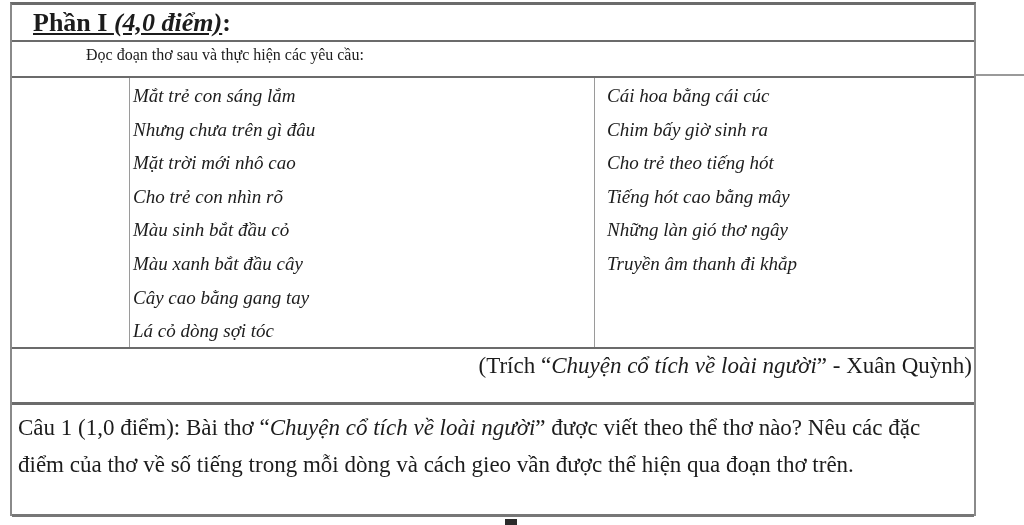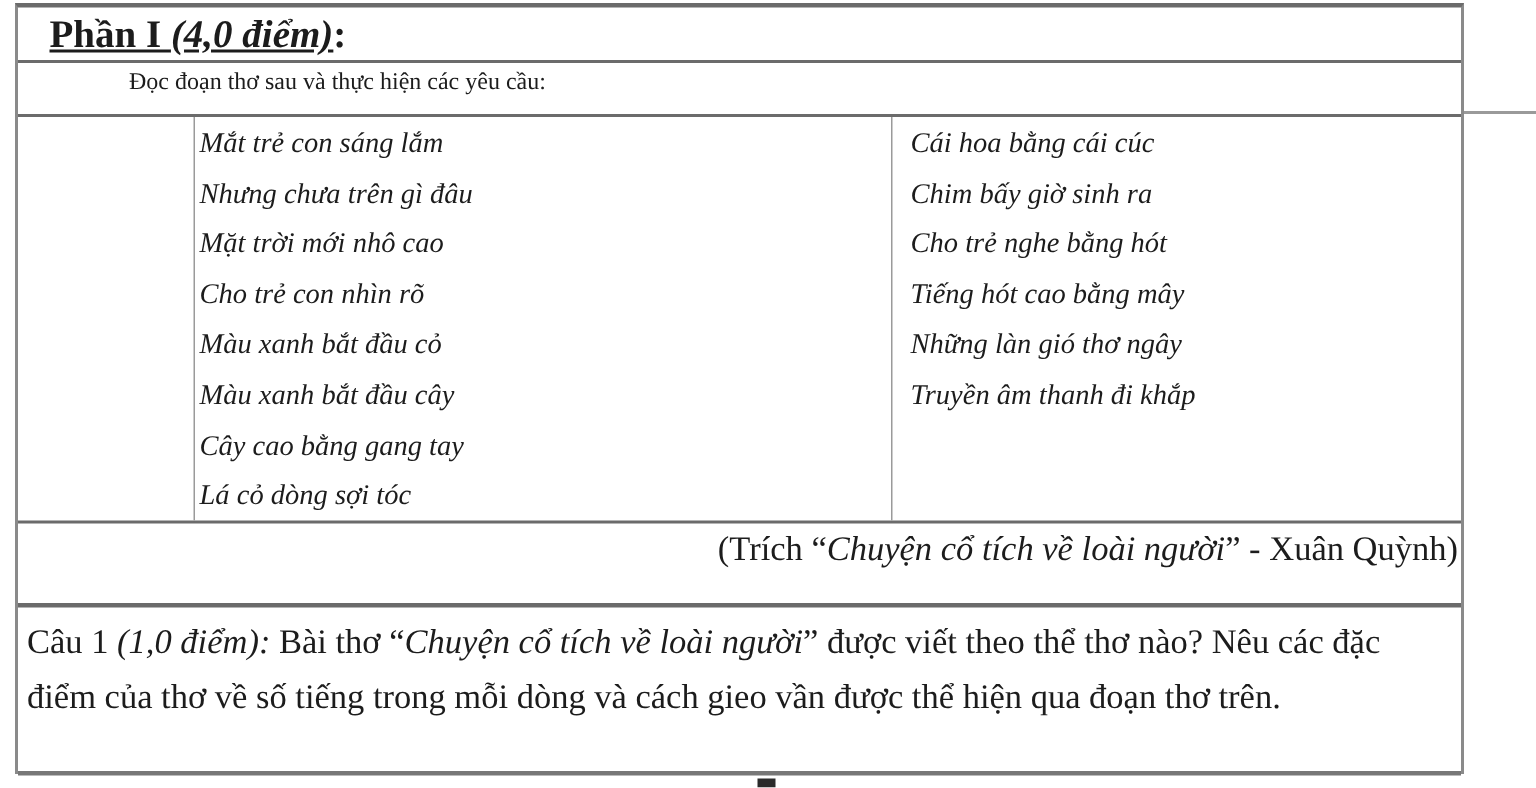--- a/index.html
+++ b/index.html
@@ -70,21 +70,21 @@
     white-space: nowrap;
   }
   .row-citation .cite-title { font-style: italic; }
   .row-question {
     height: 112px;
     border-bottom: 3px solid #777777;
     font-size: 23px;
     line-height: 37.4px;
     padding: 4px 8px 0 6px;
   }
-  .row-question .q-points { font-style: italic; }
+  .row-question .q-points { }
   .row-question .q-title { font-style: italic; }
   .margin-line {
     position: absolute;
     left: 976px; top: 74px;
     width: 48px; height: 2px;
     background: #9a9a9a;
   }
   .bottom-tick {
     position: absolute;
     left: 505px; top: 519px;
@@ -105,29 +105,29 @@
     <span>Đọc đoạn thơ sau và thực hiện các yêu cầu:</span>
   </div>
 
   <div class="row row-poem">
     <div class="poem-cell-spacer"></div>
     <div class="poem-col poem-col-left">
       <div>Mắt trẻ con sáng lắm</div>
       <div>Nhưng chưa trên gì đâu</div>
       <div>Mặt trời mới nhô cao</div>
       <div>Cho trẻ con nhìn rõ</div>
-      <div>Màu xanh bắt đầu cỏ</div>
+      <div>Màu sinh bắt đầu cỏ</div>
       <div>Màu xanh bắt đầu cây</div>
       <div>Cây cao bằng gang tay</div>
       <div>Lá cỏ dòng sợi tóc</div>
     </div>
     <div class="poem-col poem-col-right">
       <div>Cái hoa bằng cái cúc</div>
       <div>Chim bấy giờ sinh ra</div>
-      <div>Cho trẻ nghe bằng hót</div>
+      <div>Cho trẻ theo tiếng hót</div>
       <div>Tiếng hót cao bằng mây</div>
       <div>Những làn gió thơ ngây</div>
       <div>Truyền âm thanh đi khắp</div>
     </div>
   </div>
 
   <div class="row row-citation">
     <span>(Trích “</span><span class="cite-title">Chuyện cổ tích về loài người</span><span>” - Xuân Quỳnh)</span>
   </div>
 

